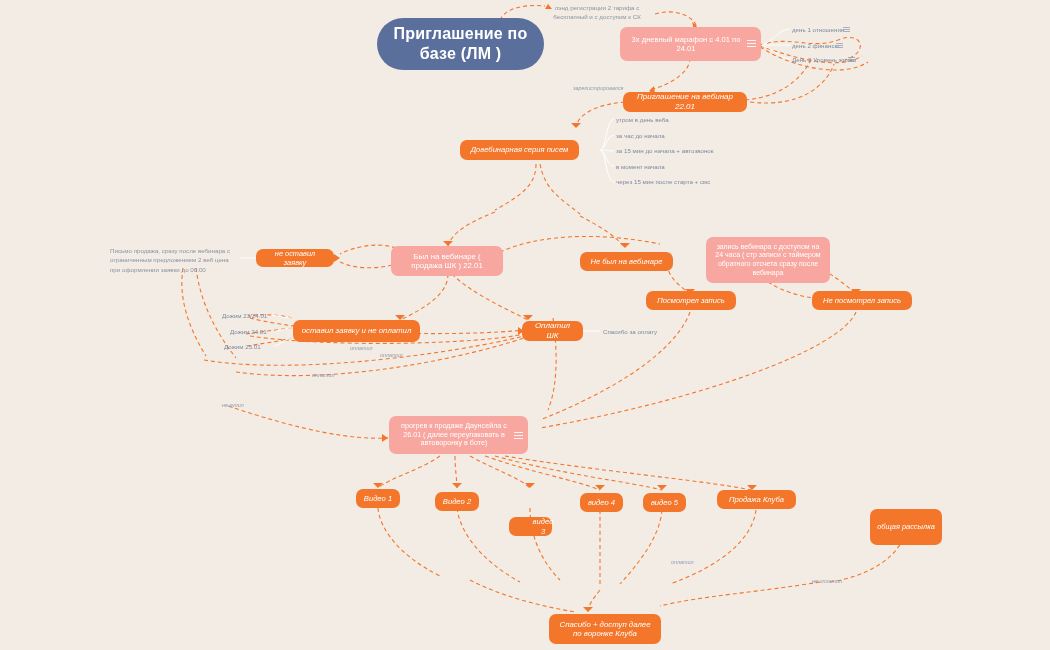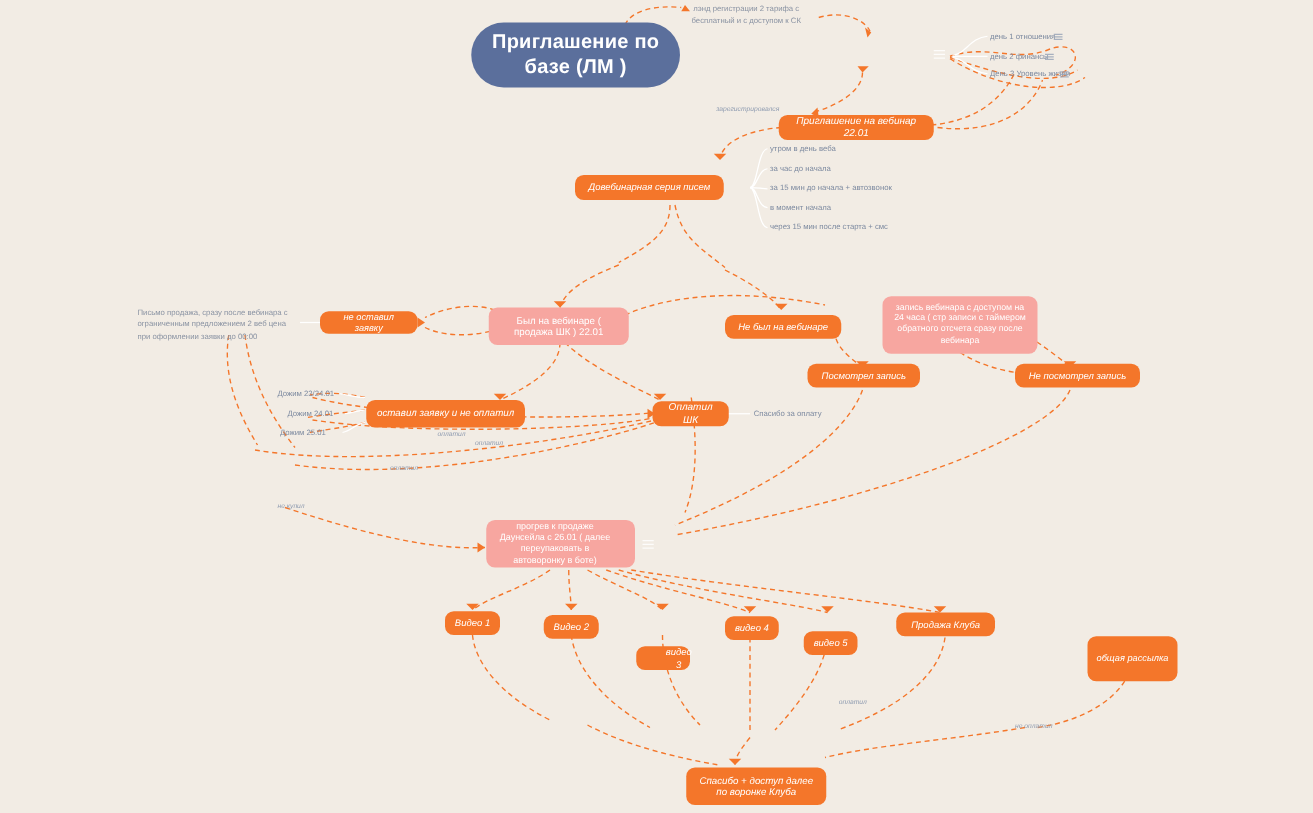--- a/index.html
+++ b/index.html
@@ -144,20 +144,23 @@
       <polygon points="690,58 686,53 695,53"></polygon>
     </g>
   </svg>
 
   <div class="node blue" style="left:377px;top:18px;width:167px;height:52px;">
     <span>Приглашение по базе (ЛМ )</span>
   </div>
 
   <div class="note wrap" style="left:541px;top:3px;width:112px;text-align:center;">лэнд регистрации 2 тарифа с бесплатный и с доступом к СК</div>
 
+  <div class="node salmon" style="left:620px;top:27px;width:141px;height:34px;font-size:7.6px;padding-right:16px;">
+    <span>3х дневный марафон с 4.01 по 24.01</span>
+  </div>
   <div class="hamb" style="left:747px;top:40px;">
     <i></i>
       <i></i>
       <i></i>
   </div>
 
   <div class="leaf" style="left:792px;top:26px;">день 1 отношения</div>
   <div class="hamb grey" style="left:843px;top:27px;width:7px;height:5px;">
       <i></i>
       <i></i>
@@ -230,42 +233,42 @@
     <span>Оплатил ШК</span>
   </div>
 
   <div class="leaf" style="left:603px;top:328px;">Спасибо за оплату</div>
 
   <div class="elabel" style="left:350px;top:345px;">оплатил</div>
   <div class="elabel" style="left:380px;top:352px;">оплатил</div>
   <div class="elabel" style="left:312px;top:372px;">оплатил</div>
   <div class="elabel" style="left:222px;top:402px;">не купил</div>
 
-  <div class="node salmon" style="left:389px;top:416px;width:119px;height:38px;font-size:7.2px;padding-right:16px;">
+  <div class="node salmon" style="left:389px;top:416px;width:139px;height:38px;font-size:7.2px;padding-right:16px;">
     <span>прогрев к продаже Даунсейла с 26.01 ( далее переупаковать в автоворонку в боте)</span>
   </div>
   <div class="hamb" style="left:514px;top:432px;">
       <i></i>
       <i></i>
       <i></i>
     </div>
 
   <div class="node orange" style="left:356px;top:489px;width:44px;height:19px;font-size:7.6px;">
     <span>Видео 1</span>
   </div>
   <div class="node orange" style="left:435px;top:492px;width:44px;height:19px;font-size:7.6px;">
     <span>Видео 2</span>
   </div>
   <div class="node orange" style="left:509px;top:517px;width:43px;height:19px;font-size:7.6px;padding-left:32px;">
     <span>видео 3</span>
   </div>
   <div class="node orange" style="left:580px;top:493px;width:43px;height:19px;font-size:7.6px;">
     <span>видео 4</span>
   </div>
-  <div class="node orange" style="left:643px;top:493px;width:43px;height:19px;font-size:7.6px;margin-top:12px;">
+  <div class="node orange" style="left:643px;top:493px;width:43px;height:19px;font-size:7.6px;">
     <span>видео 5</span>
   </div>
   <div class="node orange" style="left:717px;top:490px;width:79px;height:19px;font-size:7.6px;">
     <span>Продажа Клуба</span>
   </div>
   <div class="node orange" style="left:870px;top:509px;width:72px;height:36px;font-size:7.4px;">
     <span>общая рассылка</span>
   </div>
 
   <div class="elabel" style="left:671px;top:559px;">оплатил</div>

